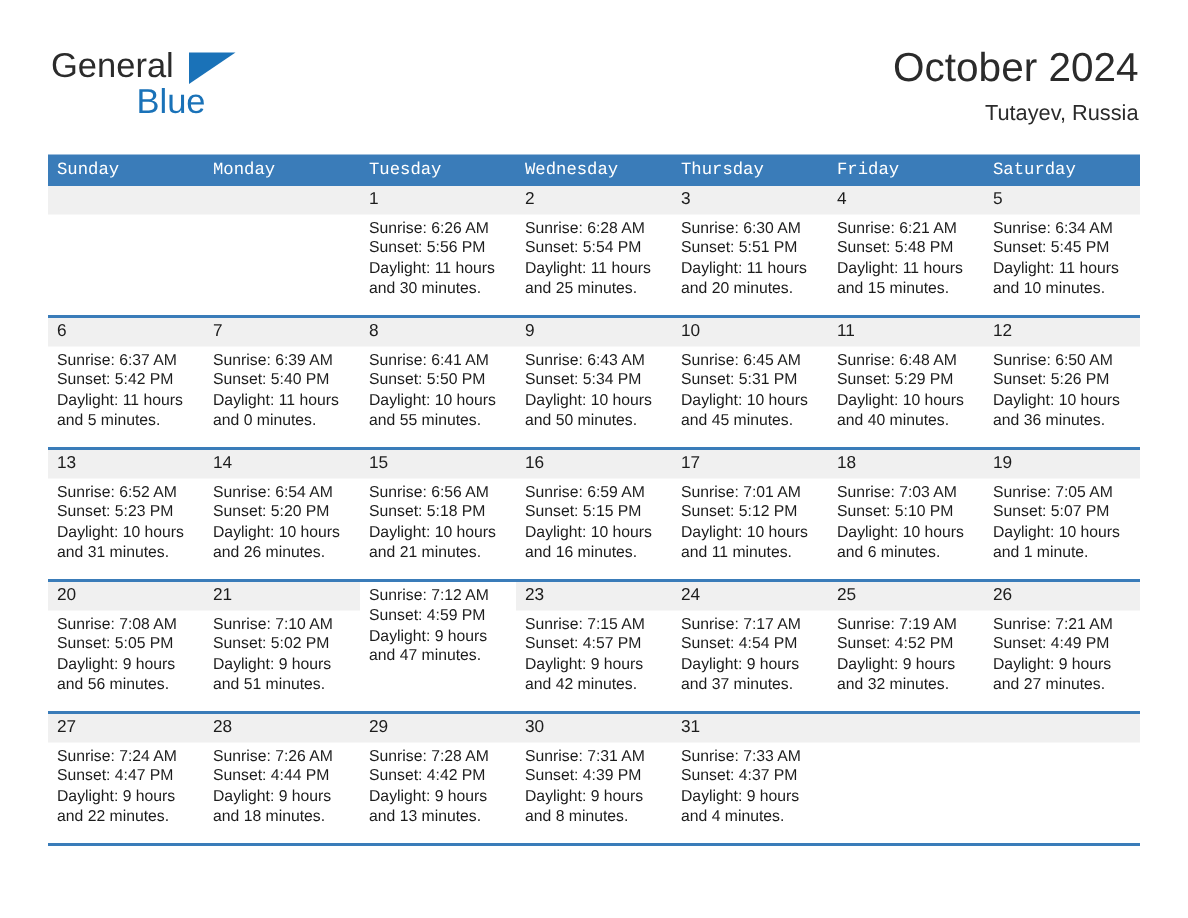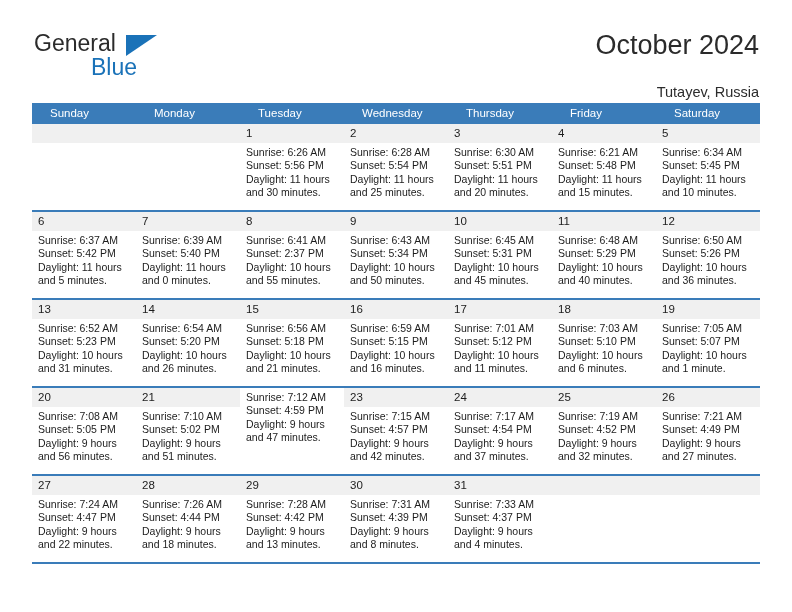--- a/index.html
+++ b/index.html
@@ -72,45 +72,46 @@
   .cal-title {
     font-size: 27px;
     color: #2b2b2b;
     line-height: 34px;
     white-space: nowrap;
   }
   .cal-subtitle {
     font-size: 14.5px;
     color: #2b2b2b;
     line-height: 22px;
-    margin-top: 19px;
+    margin-top: 3px;
     white-space: nowrap;
   }
 
   
   .calendar {
     position: absolute;
     left: 32px;
     top: 103px;
     width: 728px;
   }
   .weekdays {
     display: flex;
     background: #3a7cb9;
     height: 21px;
   }
   .weekday {
     flex: 1 1 0;
     color: #ffffff;
     font-size: 11.5px;
     line-height: 21px;
-    padding-left: 18px;
+    padding-left: 6px;
     box-sizing: border-box;
     white-space: nowrap;
     overflow: hidden;
+    font-family: Liberation Mono, monospace;
   }
   .week {
     display: flex;
     border-bottom: 2px solid #3a7cb9;
     height: 88px;
     box-sizing: border-box;
   }
   .daycell {
     flex: 1 1 0;
     width: 104px;
@@ -241,21 +242,21 @@
               <div>Sunrise: 6:39 AM</div>
               <div>Sunset: 5:40 PM</div>
               <div>Daylight: 11 hours</div>
               <div>and 0 minutes.</div>
             </div>
           </div>
           <div class="daycell">
             <div class="daynum">8</div>
             <div class="info">
               <div>Sunrise: 6:41 AM</div>
-              <div>Sunset: 2:37 PM</div>
+              <div>Sunset: 5:50 PM</div>
               <div>Daylight: 10 hours</div>
               <div>and 55 minutes.</div>
             </div>
           </div>
           <div class="daycell">
             <div class="daynum">9</div>
             <div class="info">
               <div>Sunrise: 6:43 AM</div>
               <div>Sunset: 5:34 PM</div>
               <div>Daylight: 10 hours</div>

